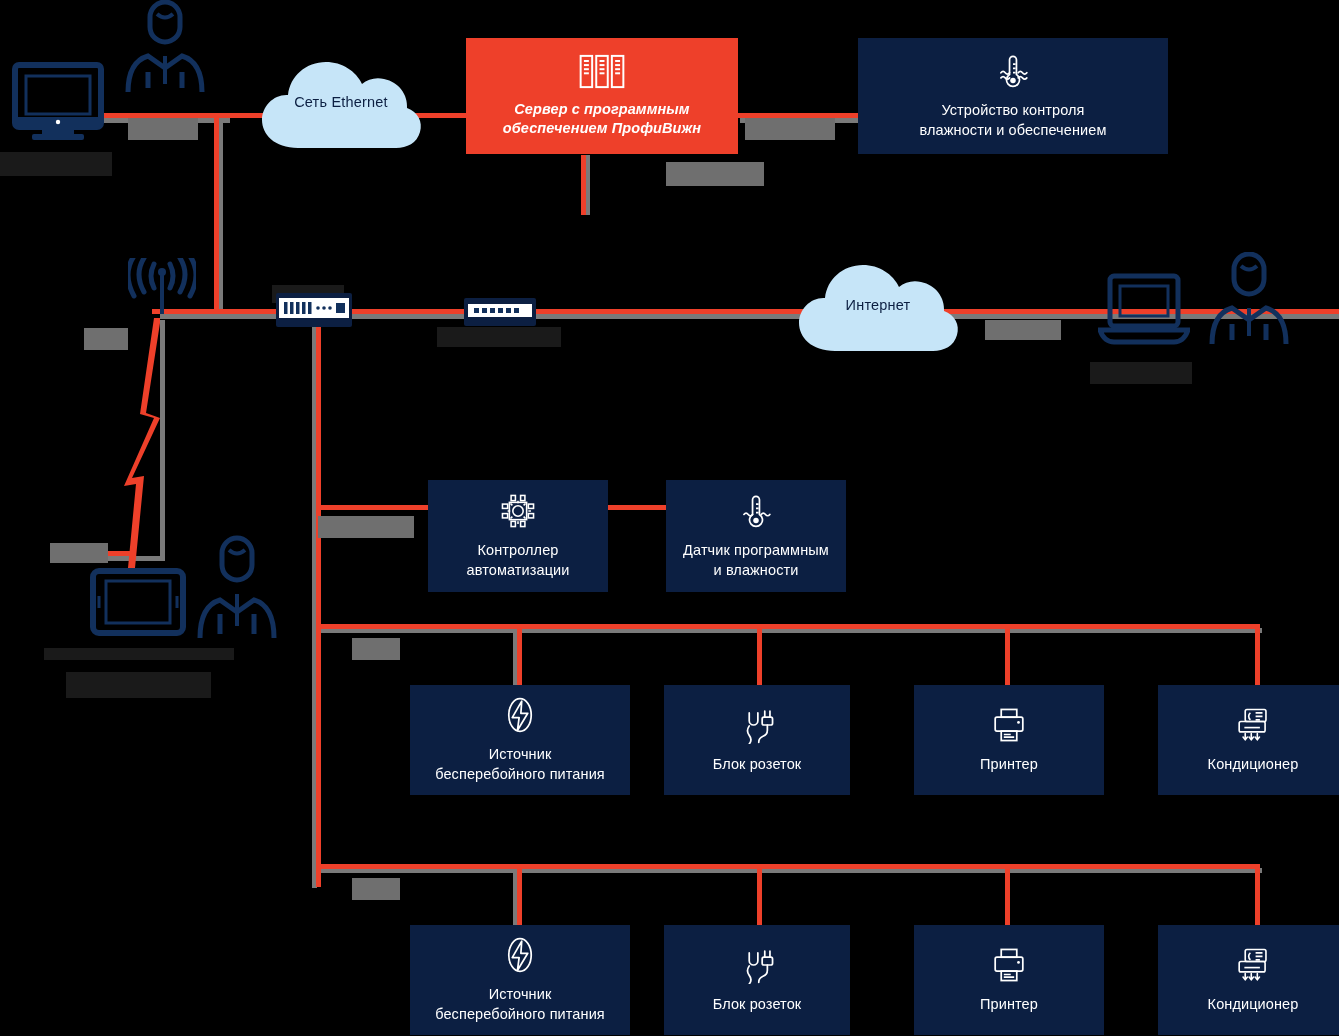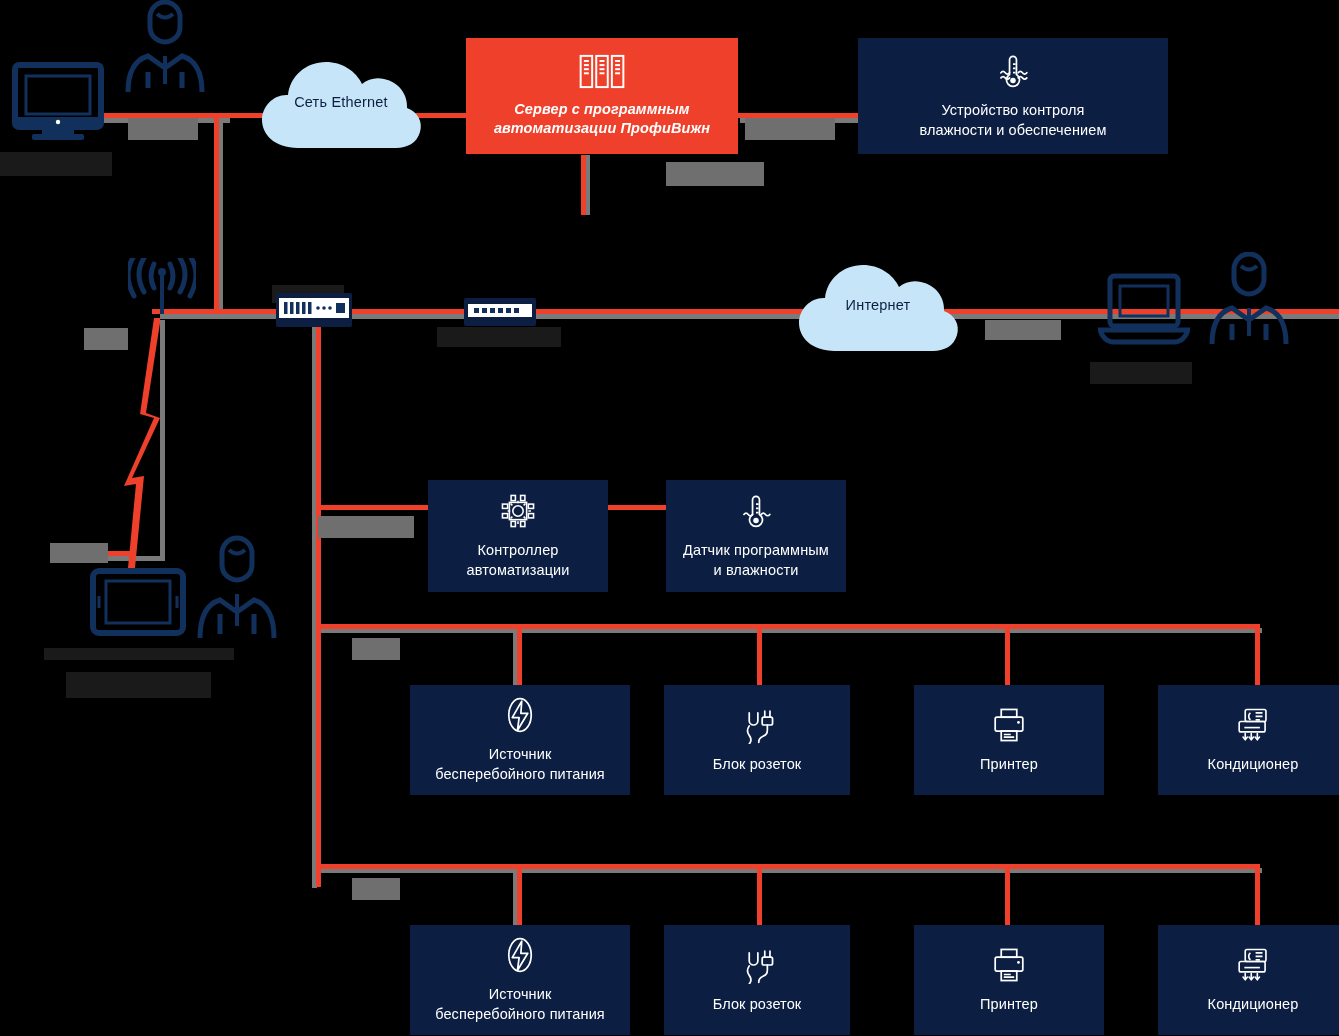--- a/index.html
+++ b/index.html
@@ -279,21 +279,21 @@
             <rect x="25" y="22" width="6" height="2.4"></rect>
           <rect x="44" y="7" width="6" height="2.4"></rect>
             <rect x="44" y="12" width="6" height="2.4"></rect>
           <rect x="44" y="17" width="6" height="2.4"></rect>
             <rect x="44" y="22" width="6" height="2.4"></rect>
         </g>
       </svg>
     </span>
     <div class="ttl">
       <span>Сервер с программным</span><br>
-      <span>автоматизации ПрофиВижн</span>
+      <span>обеспечением ПрофиВижн</span>
     </div>
   </div>
 
   <div class="box navy" style="left:858px;top:38px;width:310px;height:116px;">
     <span class="ico">
       <svg viewBox="0 0 44 44" width="38" height="38">
         <g fill="none" stroke="#ffffff" stroke-width="2">
           <path d="M22 5 a4 4 0 0 1 4 4 v17 a7.5 7.5 0 1 1 -8 0 V9 a4 4 0 0 1 4 -4 Z"></path>
           <path d="M22 14 h3 M22 19 h3 M22 24 h3"></path>
           <circle cx="22" cy="33" r="3.2" fill="#ffffff" stroke="none"></circle>

